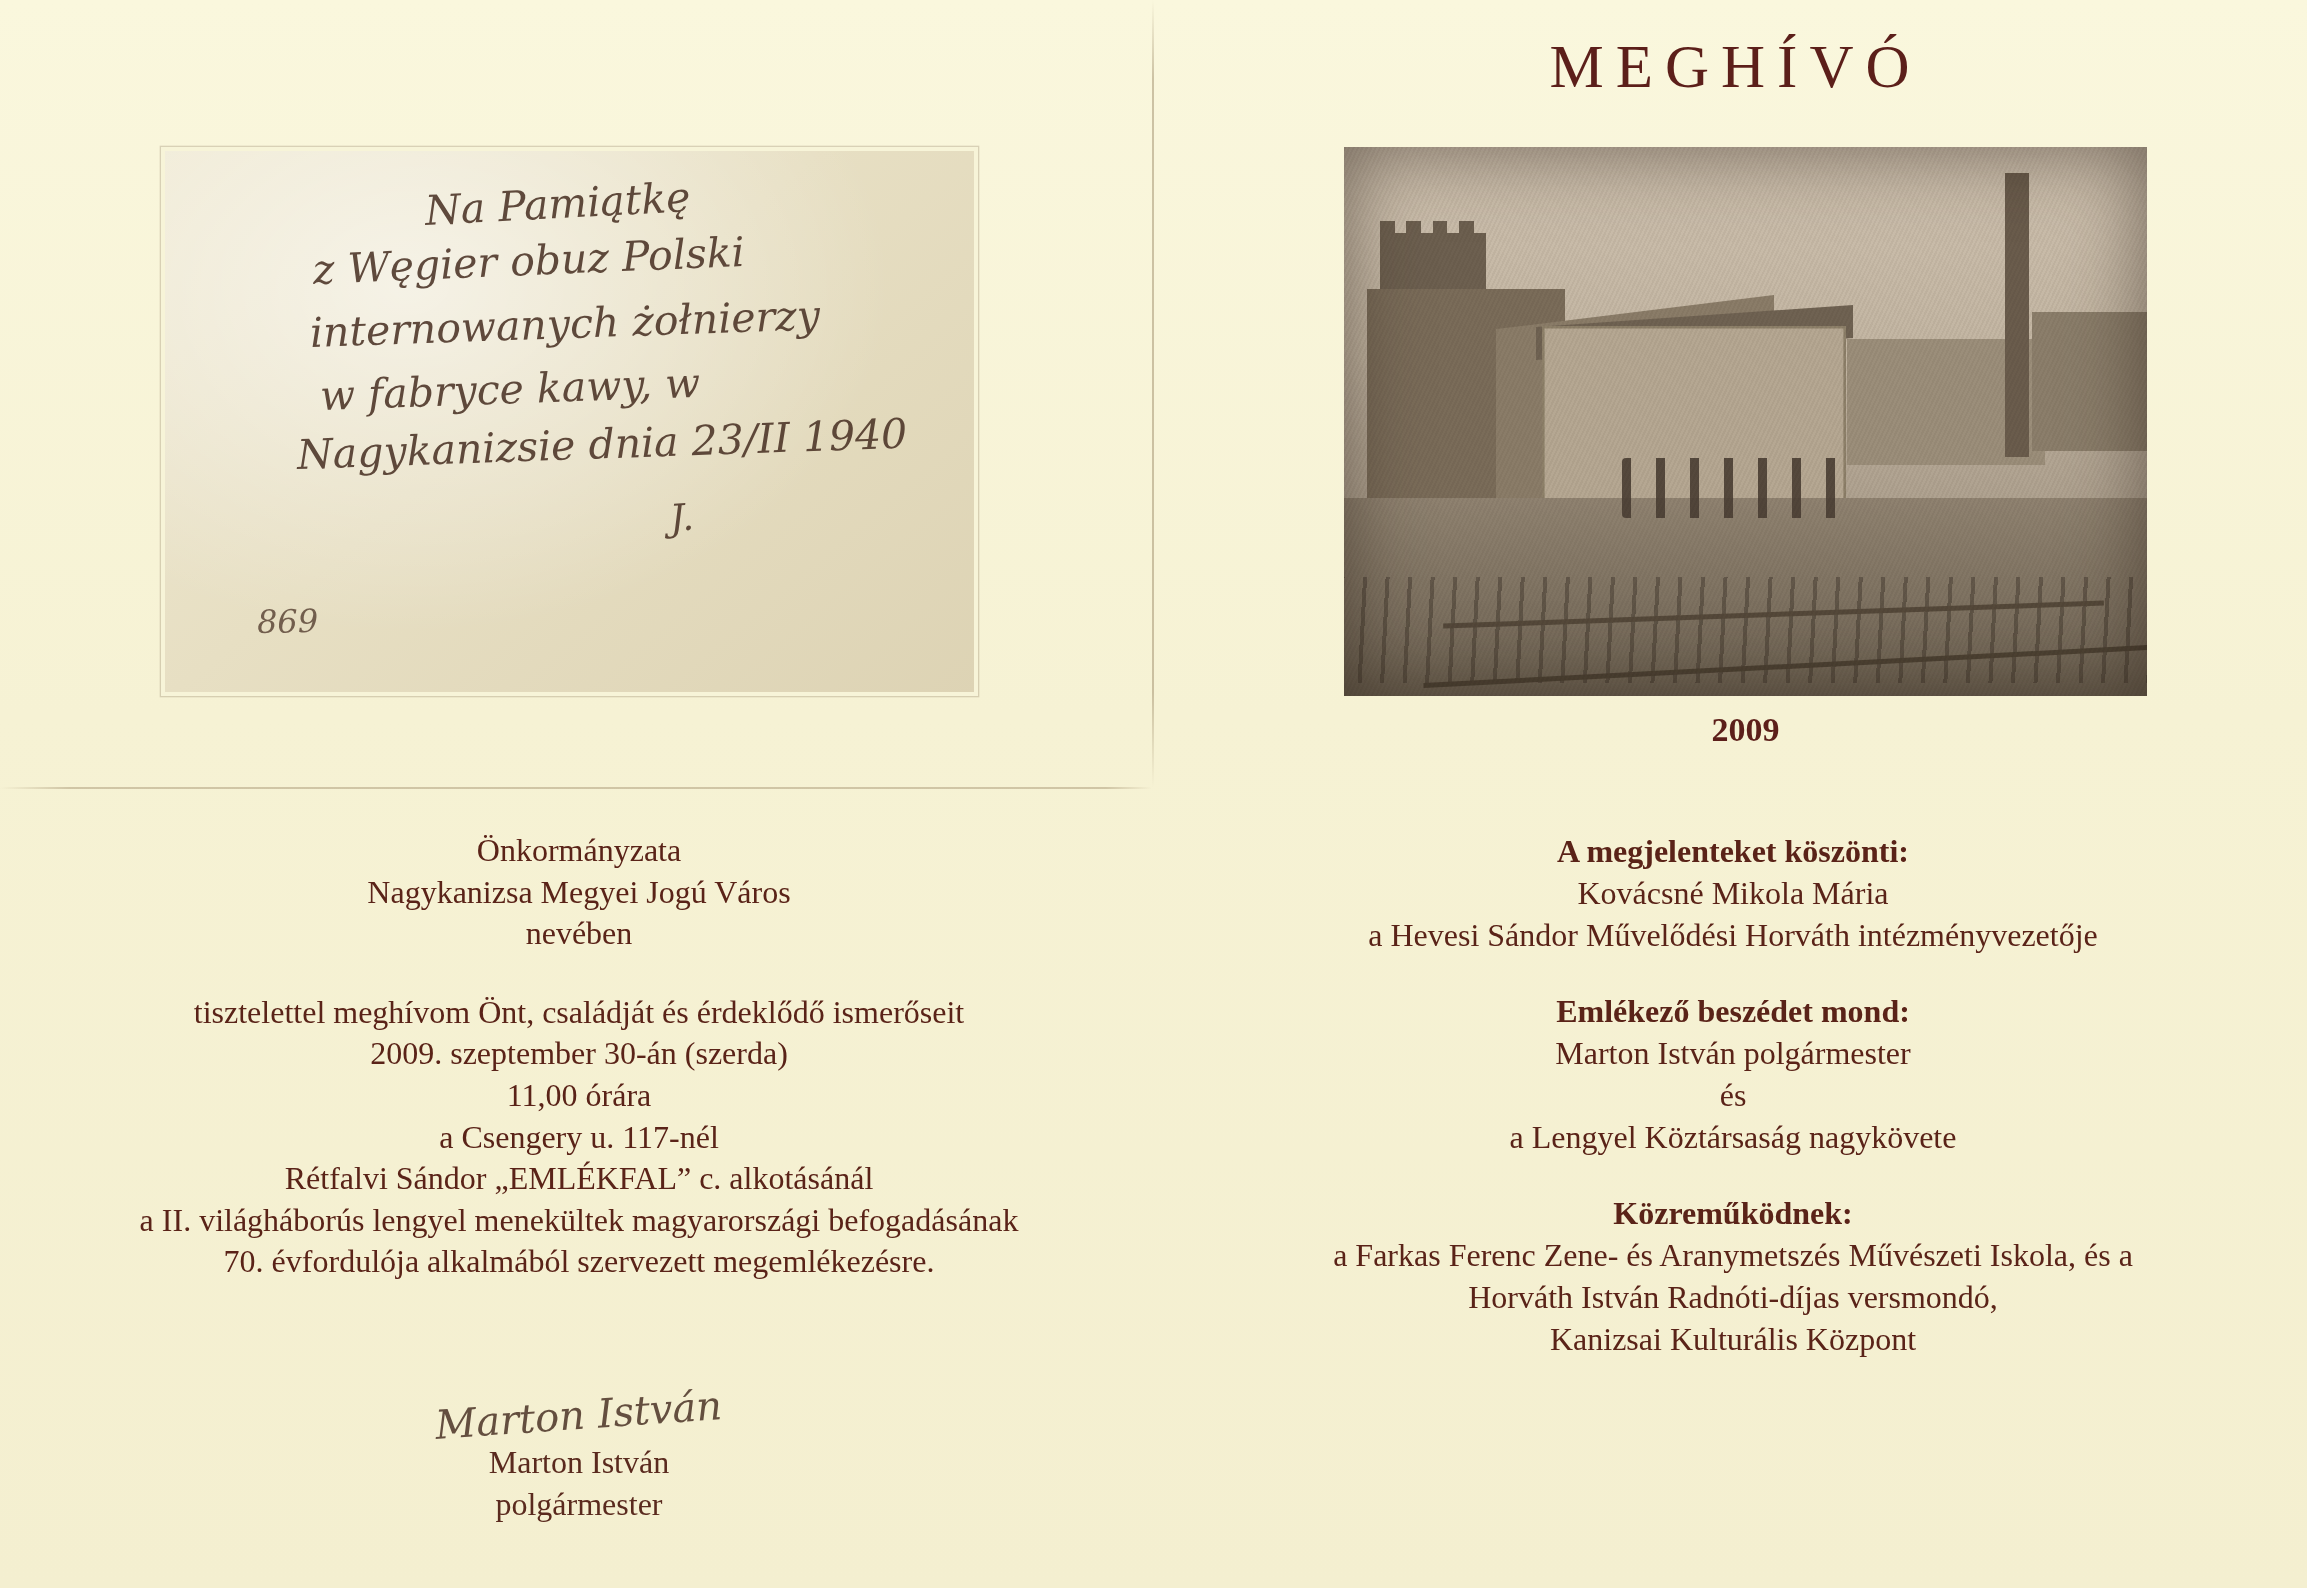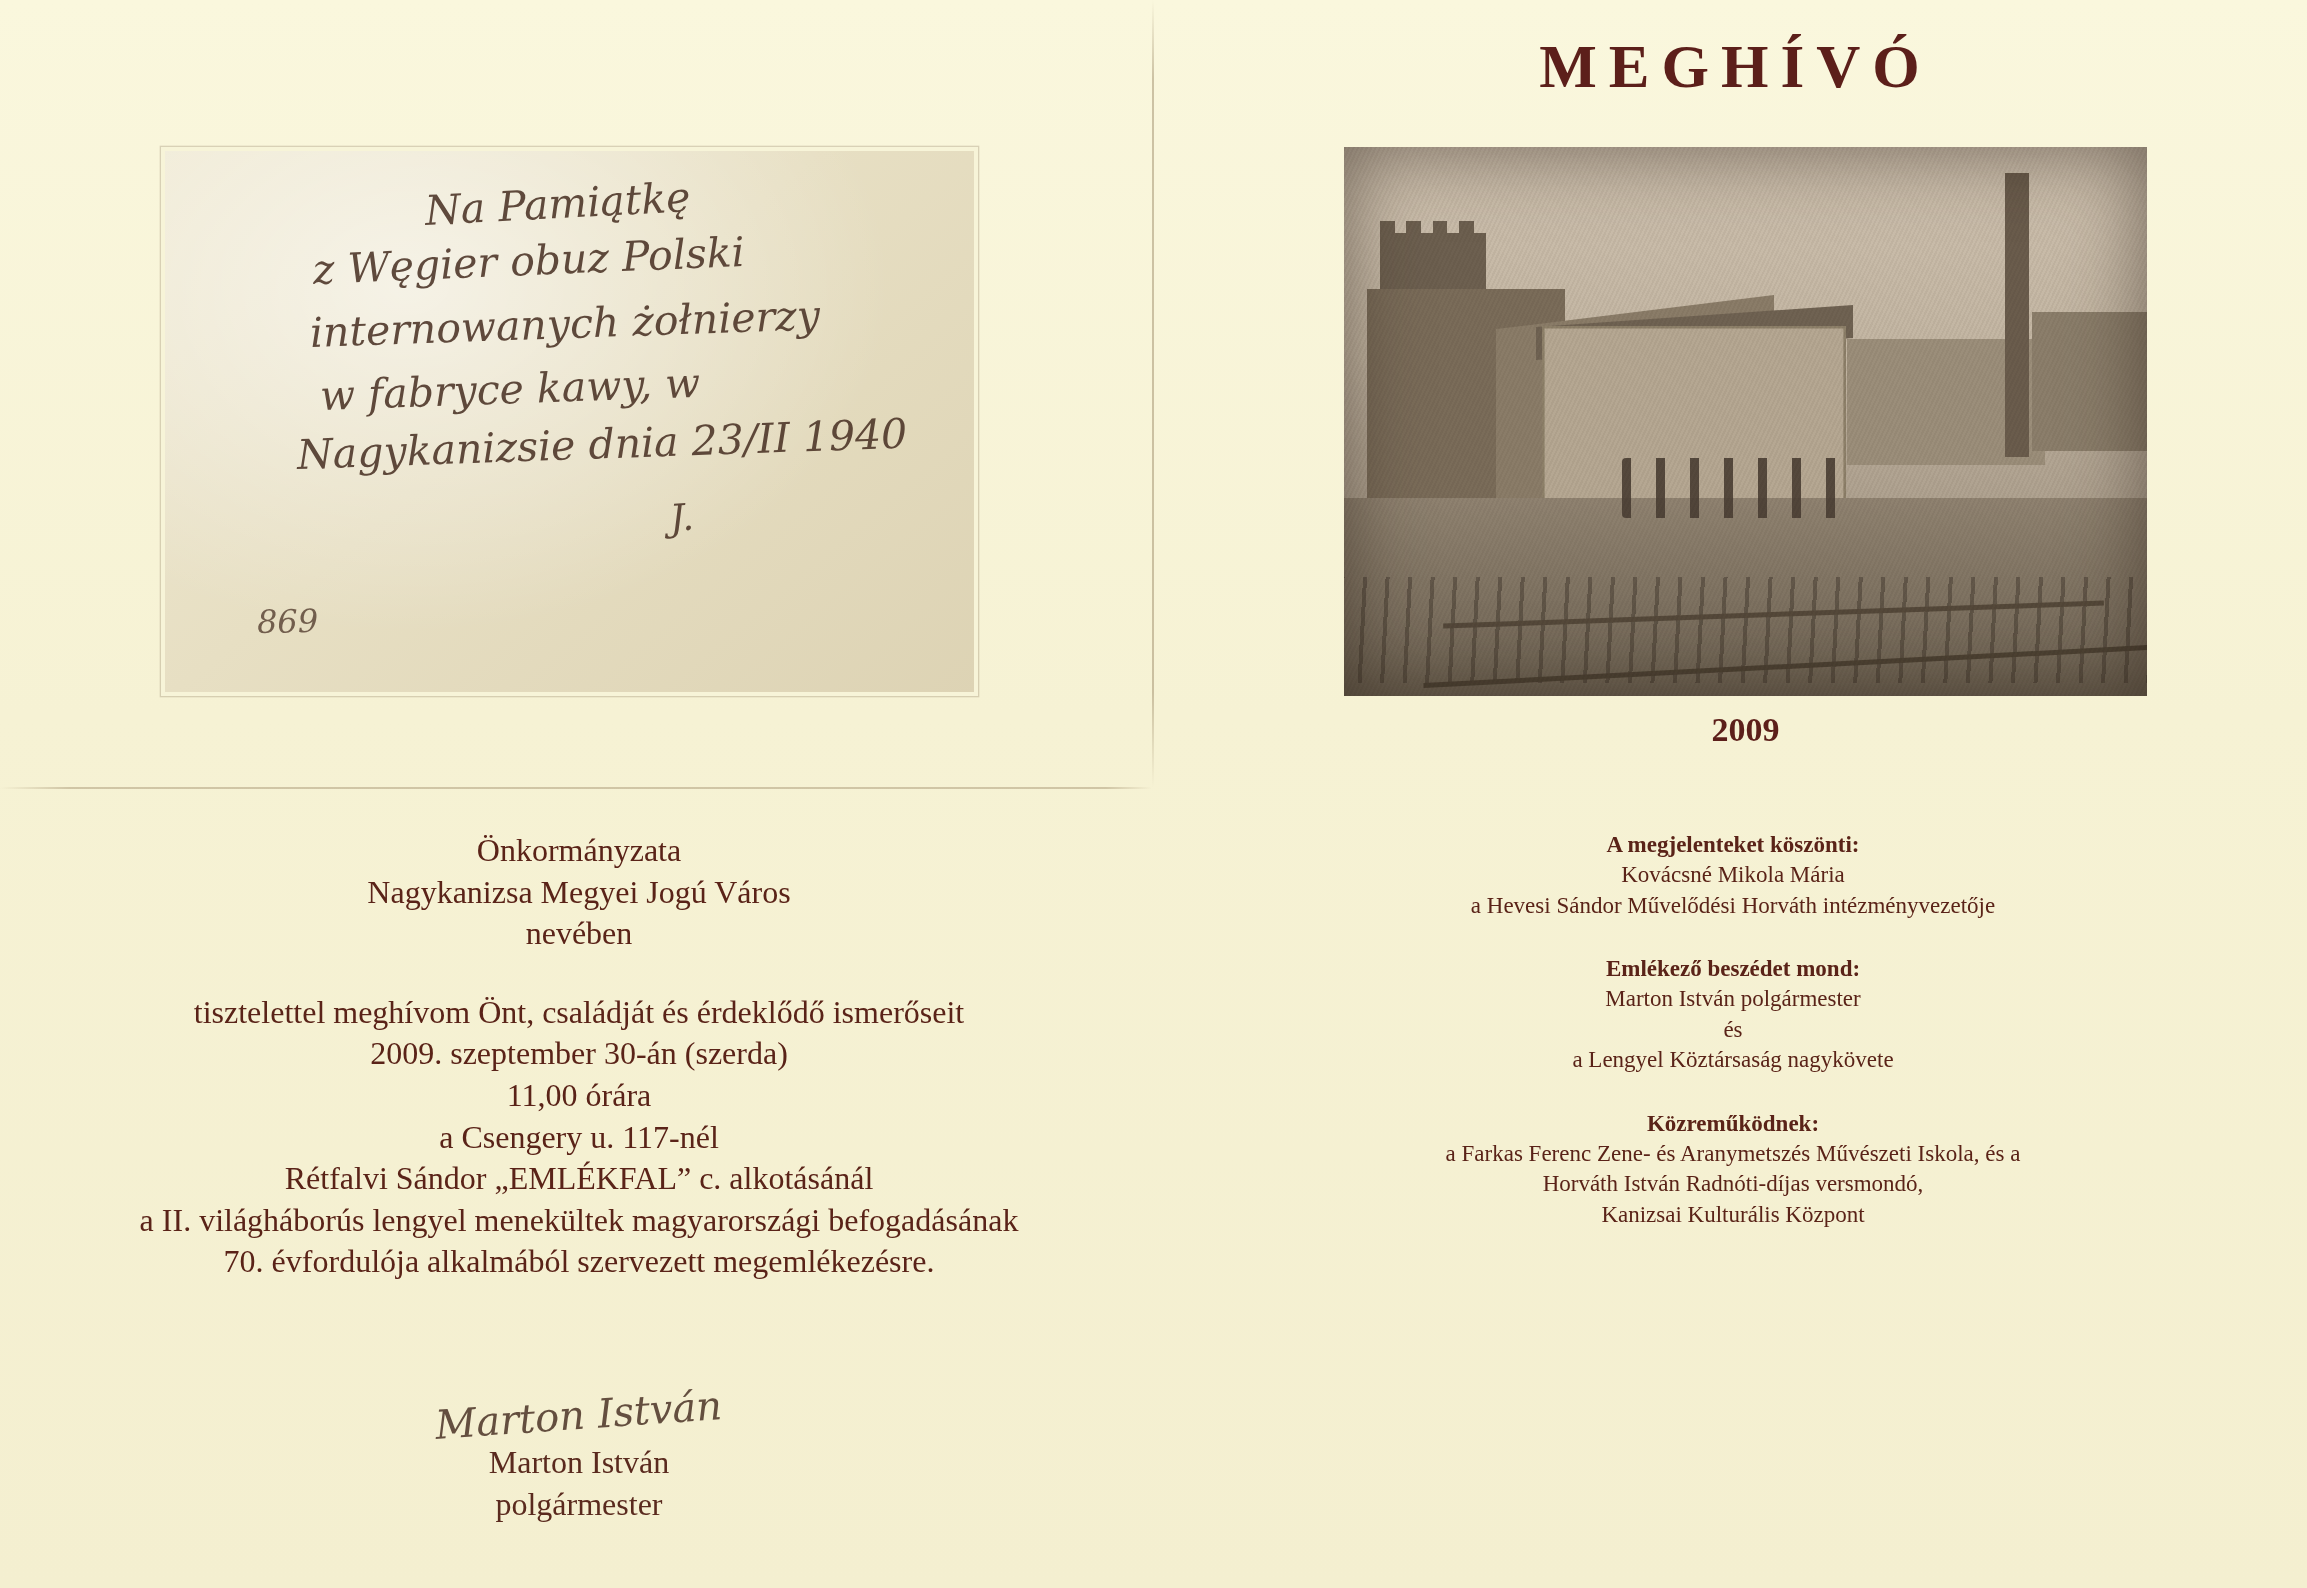--- a/index.html
+++ b/index.html
@@ -82,21 +82,21 @@
   .hw.num { left: 96px; top: 456px; font-size: 32px; transform: rotate(-1deg); opacity: 0.75; }
 
   
   .meghivo-title {
     position: absolute;
     left: 1152px;
     top: 32px;
     width: 1155px;
     text-align: center;
     font-family: "Liberation Serif", serif;
-    font-weight: bold;
+    font-weight: normal;
     font-size: 61px;
     letter-spacing: 12px;
     color: #5c1f1a;
     text-indent: 12px;
   }
   .photo {
     position: absolute;
     left: 1344px;
     top: 147px;
     width: 803px;
@@ -178,21 +178,21 @@
   }
   .sig-name { font-size: 32px; line-height: 1.3; }
 
   
   .right-body {
     position: absolute;
     left: 1184px;
     top: 830px;
     width: 1098px;
     text-align: center;
-    font-size: 23px;
+    font-size: 32px;
     line-height: 1.32;
     color: #5a2318;
   }
   .right-body .hdr { font-weight: bold; }
   .gap { height: 33px; }
 </style>
 </head>
 <body>
 
 <div class="page">

